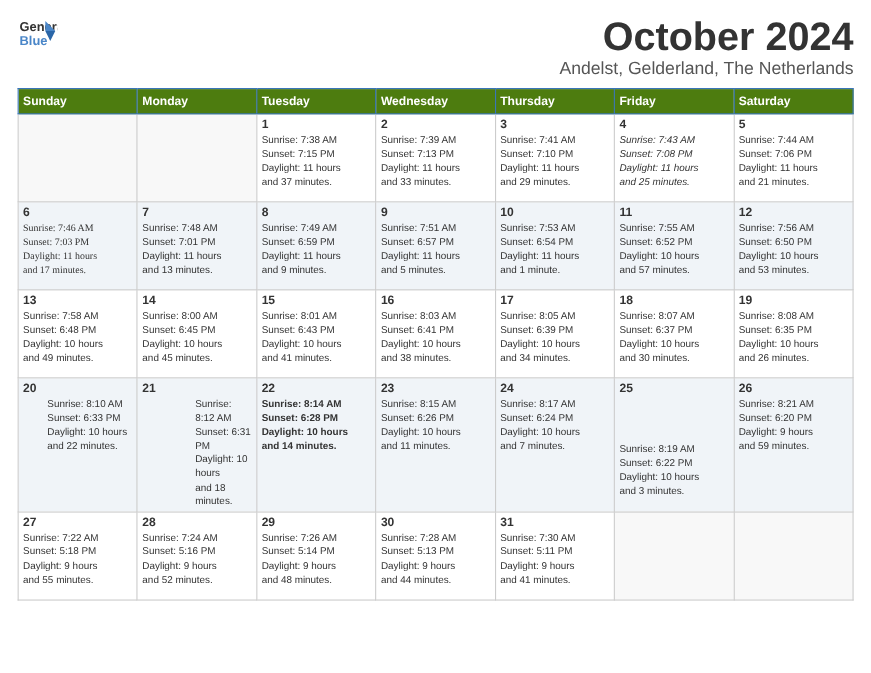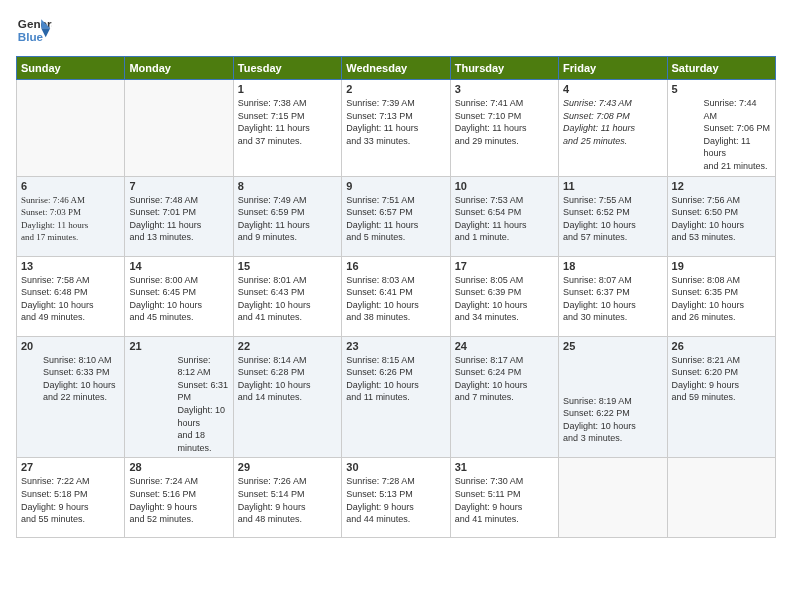--- a/index.html
+++ b/index.html
@@ -86,20 +86,24 @@
 
 <div class="page">
   <div class="header-area">
     <div class="logo">
       <svg class="logo-icon" viewBox="0 0 40 40">
         <text x="2" y="18" font-size="13" font-weight="bold" fill="#333">General</text>
         <text x="2" y="32" font-size="13" font-weight="bold" fill="#4a86c8">Blue</text>
         <polygon points="28,8 38,18 28,18" fill="#4a86c8"></polygon>
         <polygon points="28,18 38,18 33,28" fill="#2a66a8"></polygon>
       </svg>
+    </div>
+    <div class="title-area">
+      <div class="month-title">October 2024</div>
+      <div class="location-title">Andelst, Gelderland, The Netherlands</div>
     </div>
   </div>
 
   <table>
     <thead>
       <tr>
         <th>Sunday</th>
         <th>Monday</th>
         <th>Tuesday</th>
         <th>Wednesday</th>
@@ -135,21 +139,21 @@
           </td>
           <td>
             <span class="day-num">4</span>
             <div class="day-info" style="white-space: pre-line; font-style: italic;">Sunrise: 7:43 AM
 Sunset: 7:08 PM
 Daylight: 11 hours
 and 25 minutes.</div>
           </td>
           <td>
             <span class="day-num">5</span>
-            <div class="day-info" style="white-space: pre-line; margin-left: 32px;">Sunrise: 7:44 AM
+            <div class="day-info" style="white-space: pre-line;">Sunrise: 7:44 AM
 Sunset: 7:06 PM
 Daylight: 11 hours
 and 21 minutes.</div>
           </td>
         </tr>
         <tr>
           <td class="alt">
             <span class="day-num">6</span>
             <div class="day-info" style="white-space: pre-line; font-family: Liberation Serif, serif;">Sunrise: 7:46 AM
 Sunset: 7:03 PM
@@ -260,21 +264,21 @@
           </td>
           <td class="alt">
             <span class="day-num">21</span>
             <div class="day-info" style="white-space: pre-line; margin-left: 48px;">Sunrise: 8:12 AM
 Sunset: 6:31 PM
 Daylight: 10 hours
 and 18 minutes.</div>
           </td>
           <td class="alt">
             <span class="day-num">22</span>
-            <div class="day-info" style="white-space: pre-line;">Sunrise: 8:14 AM
+            <div class="day-info" style="white-space: pre-line; font-weight: bold;">Sunrise: 8:14 AM
 Sunset: 6:28 PM
 Daylight: 10 hours
 and 14 minutes.</div>
           </td>
           <td class="alt">
             <span class="day-num">23</span>
             <div class="day-info" style="white-space: pre-line;">Sunrise: 8:15 AM
 Sunset: 6:26 PM
 Daylight: 10 hours
 and 11 minutes.</div>

